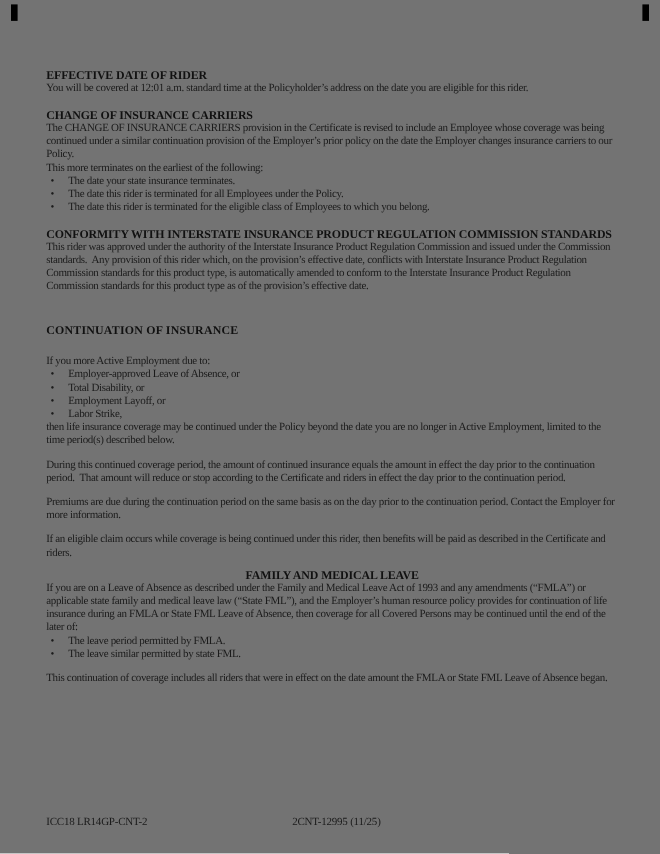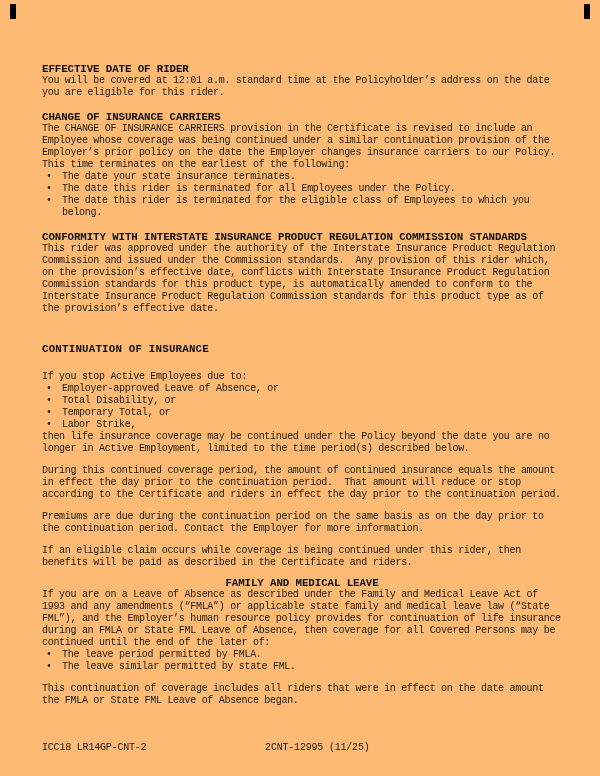--- a/index.html
+++ b/index.html
@@ -4,22 +4,22 @@
 <style>
   html, body {
     margin: 0;
     padding: 0;
     background: #ffffff;
   }
   .page {
     position: relative;
     width: 600px;
     height: 776px;
-    background: #fdba74;
-    font-family: Liberation Mono, monospace;
+    background: #737373;
+    font-family: Liberation Serif, serif;
     color: #1b1b1b;
     overflow: hidden;
   }
   .scan-mark {
     position: absolute;
     top: 4px;
     width: 6px;
     height: 15px;
     background: #000000;
   }
@@ -104,40 +104,40 @@
       <h2 class="sec-heading first">EFFECTIVE DATE OF RIDER</h2>
       <p class="para">You will be covered at 12:01 a.m. standard time at the Policyholder’s address on the date you are eligible for this rider.</p>
     </section>
 
     <section>
       <h2 class="sec-heading">CHANGE OF INSURANCE CARRIERS</h2>
       <p class="para">The CHANGE OF INSURANCE CARRIERS provision in the Certificate is revised to include an Employee whose coverage was being continued under a similar continuation provision of the Employer’s prior policy on the date the Employer changes insurance carriers to our Policy.</p>
     </section>
 
     <section>
-      <p class="para">This time terminates on the earliest of the following:</p>
+      <p class="para">This more terminates on the earliest of the following:</p>
       <ul class="bullet-list">
         <li>The date your state insurance terminates.</li>
         <li>The date this rider is terminated for all Employees under the Policy.</li>
         <li>The date this rider is terminated for the eligible class of Employees to which you belong.</li>
       </ul>
     </section>
 
     <section>
       <h2 class="sec-heading">CONFORMITY WITH INTERSTATE INSURANCE PRODUCT REGULATION COMMISSION STANDARDS</h2>
       <p class="para">This rider was approved under the authority of the Interstate Insurance Product Regulation Commission and issued under the Commission standards.  Any provision of this rider which, on the provision’s effective date, conflicts with Interstate Insurance Product Regulation Commission standards for this product type, is automatically amended to conform to the Interstate Insurance Product Regulation Commission standards for this product type as of the provision’s effective date.</p>
     </section>
 
     <section>
       <h1 class="center-heading">CONTINUATION OF INSURANCE</h1>
-      <p class="para">If you stop Active Employees due to:</p>
+      <p class="para">If you more Active Employment due to:</p>
       <ul class="bullet-list">
         <li>Employer-approved Leave of Absence, or</li>
         <li>Total Disability, or</li>
-        <li>Temporary Total, or</li>
+        <li>Employment Layoff, or</li>
         <li>Labor Strike,</li>
       </ul>
       <p class="para">then life insurance coverage may be continued under the Policy beyond the date you are no longer in Active Employment, limited to the time period(s) described below.</p>
       <p class="para spaced">During this continued coverage period, the amount of continued insurance equals the amount in effect the day prior to the continuation period.  That amount will reduce or stop according to the Certificate and riders in effect the day prior to the continuation period.</p>
       <p class="para spaced">Premiums are due during the continuation period on the same basis as on the day prior to the continuation period. Contact the Employer for more information.</p>
       <p class="para spaced">If an eligible claim occurs while coverage is being continued under this rider, then benefits will be paid as described in the Certificate and riders.</p>
     </section>
 
     <section>
       <h2 class="sec-heading tight">FAMILY AND MEDICAL LEAVE</h2>

